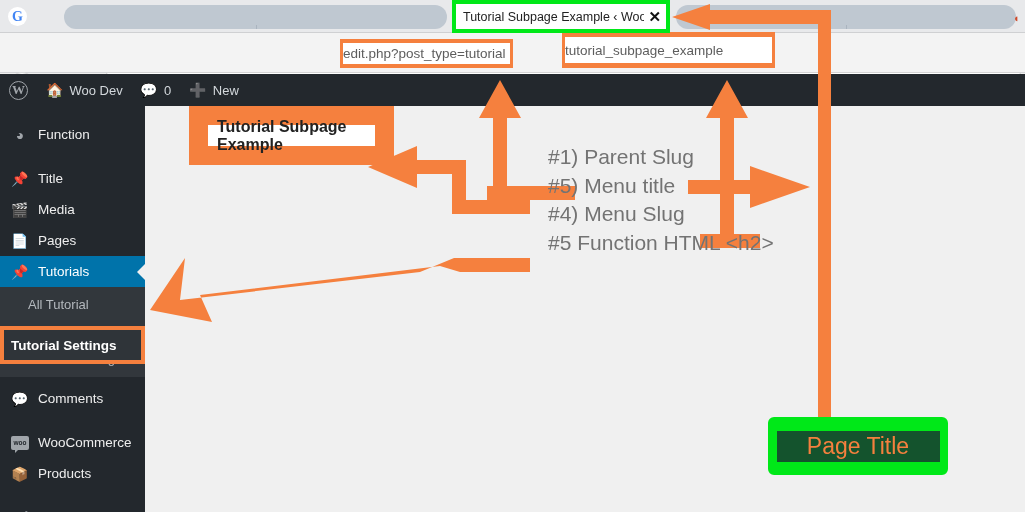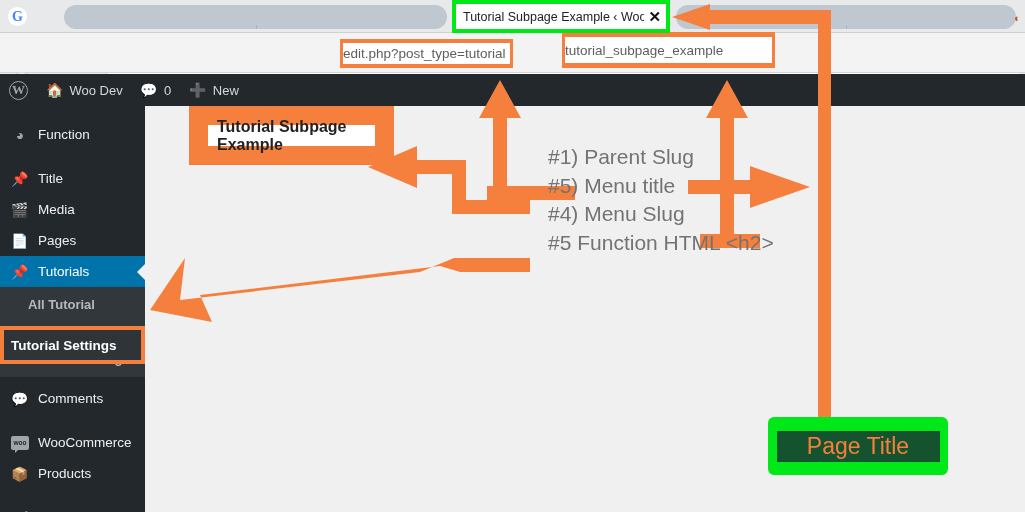--- a/index.html
+++ b/index.html
@@ -97,21 +97,21 @@
   .menu-item.active::after {
     content:""; position:absolute; right:0; top:50%; margin-top:-8px;
     border-style:solid; border-width:8px 8px 8px 0;
     border-color:transparent #f0f0f0 transparent transparent;
   }
   .mi-icon { width:18px; text-align:center; font-size:14px; color:#a0a5aa; flex:none; }
   .menu-item.active .mi-icon { color:#fff; }
   .submenu {
     background:#32373c; padding:4px 0 4px 0;
   }
-  .sub-item { height:26px; display:flex; align-items:center; padding-left:28px; font-size:13px; color:#b4b9be;font-weight:bold; }
+  .sub-item { height:26px; display:flex; align-items:center; padding-left:28px; font-size:13px; color:#b4b9be; }
   .gap { height:13px; }
   .woo-icon {
     width:18px; height:14px; background:#a0a5aa; border-radius:2px;
     color:#23282d; font-size:6.5px; font-weight:bold; display:flex;
     align-items:center; justify-content:center; flex:none; position:relative;
   }
   .woo-icon::after{content:"";position:absolute;left:4px;bottom:-3px;border-style:solid;border-width:3px 3px 0 0;border-color:#a0a5aa transparent transparent transparent;}
 
   
   .content { position:absolute; left:145px; top:106px; width:880px; height:406px; background:#f0f0f0; }

